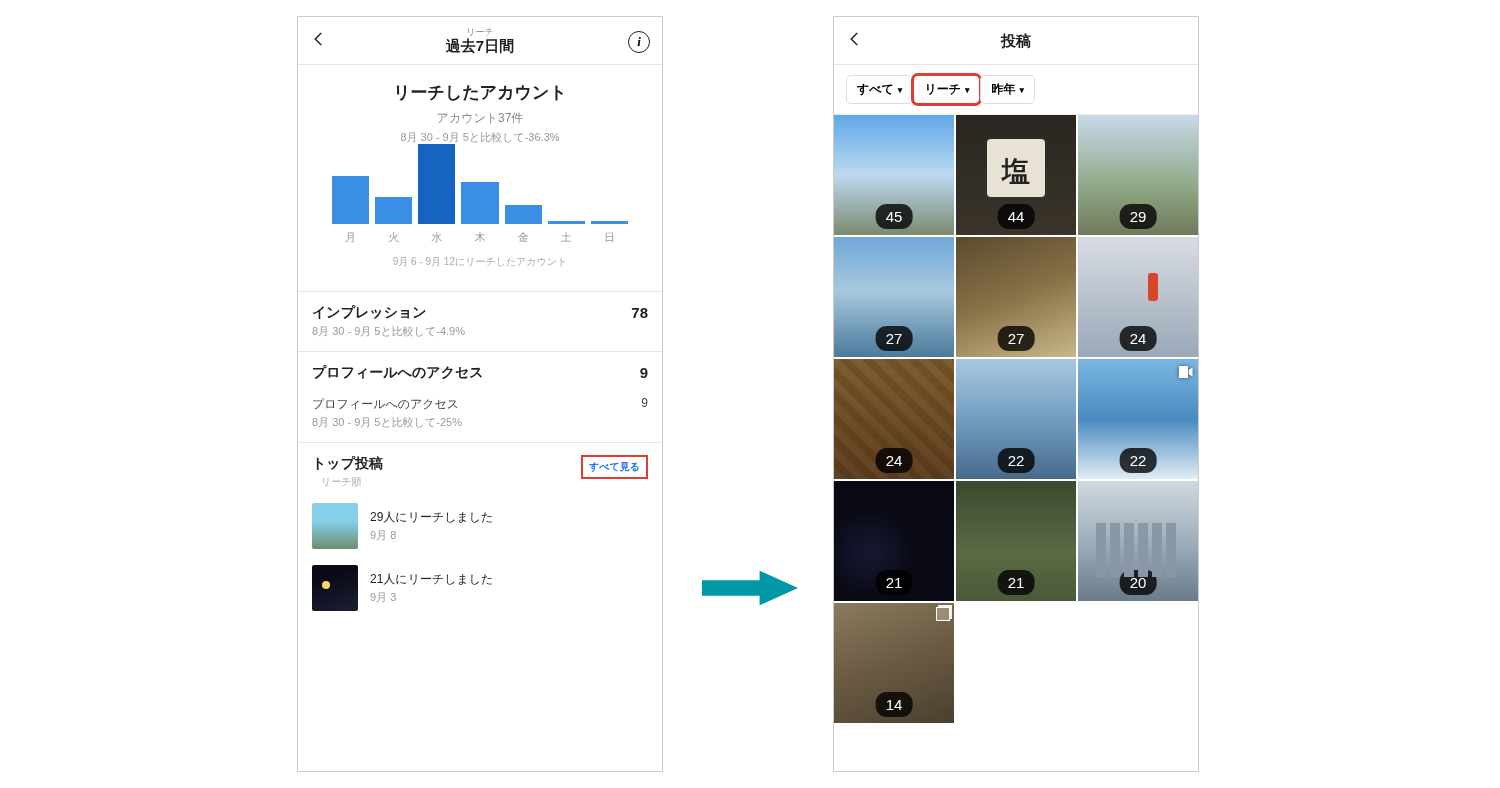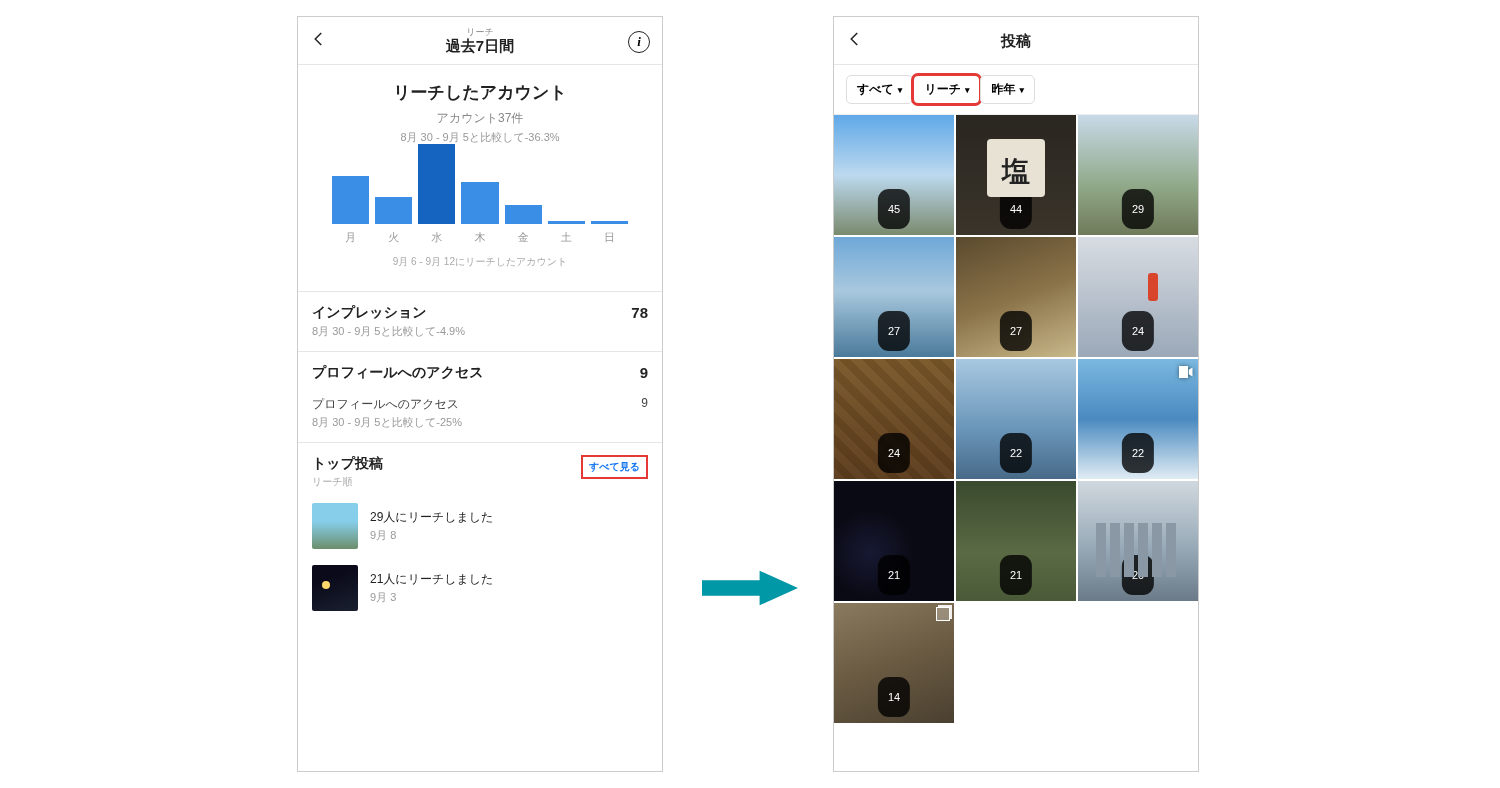--- a/index.html
+++ b/index.html
@@ -68,21 +68,21 @@
   .metric-sub { font-size: 11px; color: #999; margin-top: 2px; }
   .metric-sub2 { font-size: 12px; color: #444; margin-top: 14px; display: flex; justify-content: space-between; }
   .metric-val { font-size: 15px; font-weight: 600; color: #222; }
 
   
   .top-posts-hdr {
     padding: 12px 14px 6px;
     display: flex; justify-content: space-between; align-items: flex-start;
   }
   .tp-left .metric-title { font-size: 14px; }
-  .tp-left .metric-sub { font-size: 10px; color: #aaa; }
+  .tp-left .metric-sub { font-size: 10px; color: #aaa; margin-left: 9px; }
   .see-all {
     color: #1877f2; font-size: 10px; font-weight: 600;
     border: 2.5px solid #e53935; padding: 3px 6px; cursor: pointer;
   }
   .post-item {
     display: flex; align-items: center; gap: 12px;
     padding: 8px 14px;
   }
   .thumb {
     width: 46px; height: 46px; border-radius: 2px;
@@ -118,21 +118,21 @@
 
   
   .grid {
     display: grid; grid-template-columns: repeat(3, 1fr);
     gap: 2px; padding: 0;
   }
   .cell { position: relative; aspect-ratio: 1/1; overflow: hidden; }
   .badge {
     position: absolute; bottom: 6px; left: 50%; transform: translateX(-50%);
     background: rgba(0,0,0,0.78); color: #fff;
-    font-size: 11px; padding: 14px 10px; border-radius: 11px; text-align: right;
+    font-size: 15px; padding: 4px 10px; border-radius: 11px; text-align: right;
   }
   .vid-icon {
     position: absolute; top: 4px; right: 4px;
     width: 18px; height: 18px; color: #fff;
     filter: drop-shadow(0 0 2px rgba(0,0,0,0.5));
   }
   .multi-icon {
     position: absolute; top: 4px; right: 4px;
     width: 14px; height: 14px;
     border: 1.5px solid #fff; background: rgba(255,255,255,0.25);

